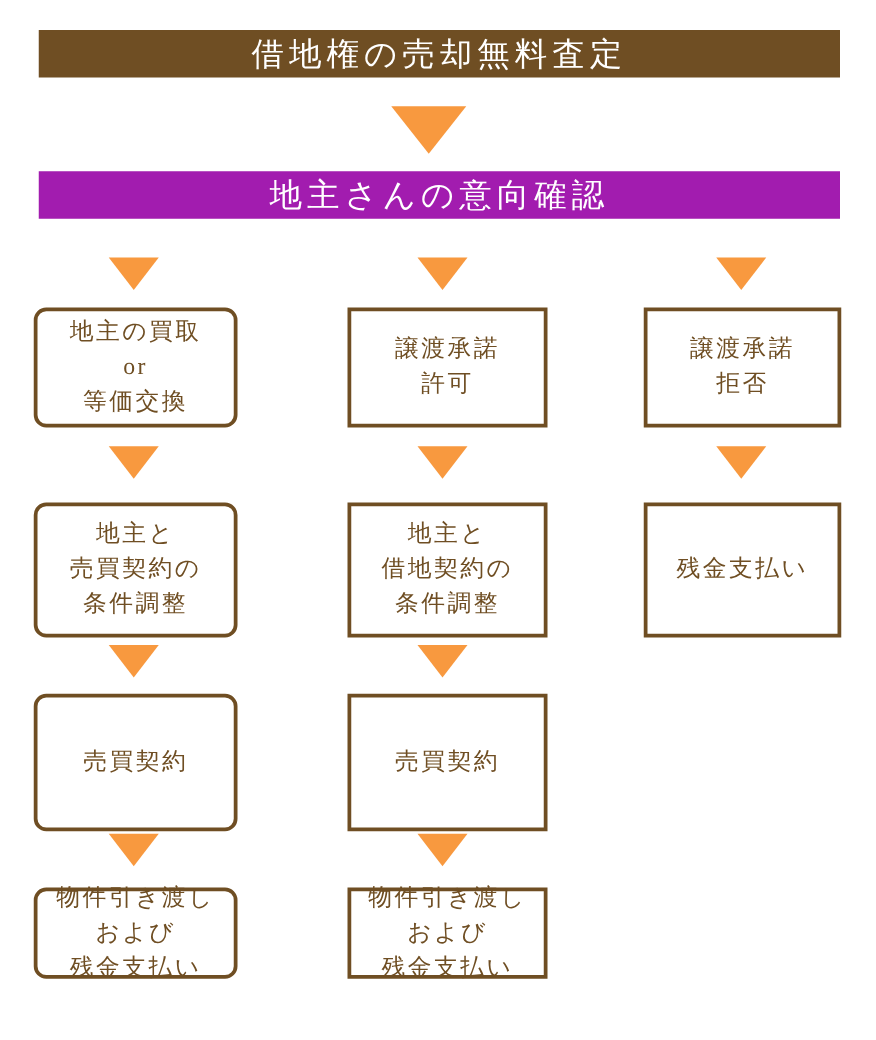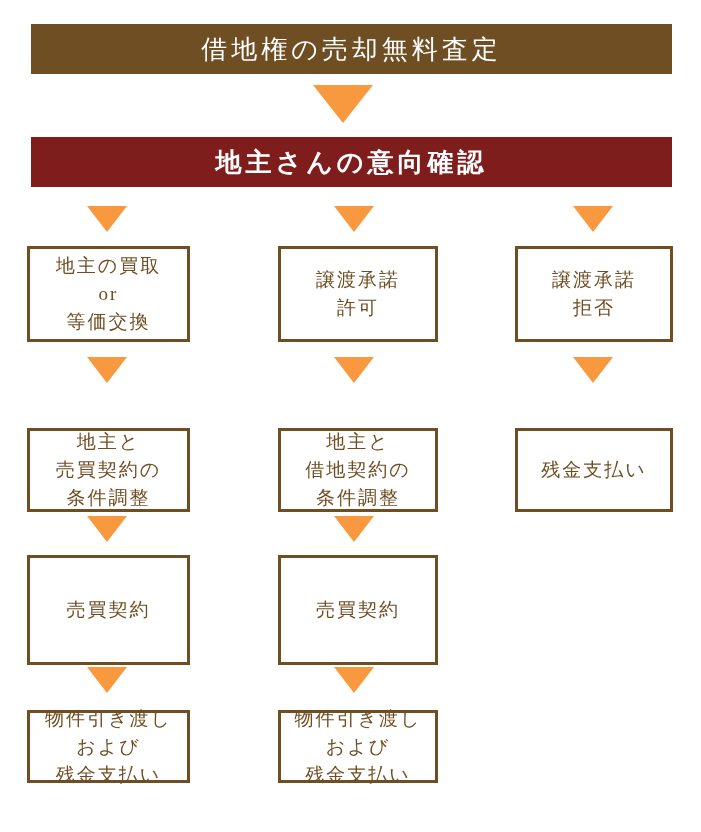--- a/index.html
+++ b/index.html
@@ -12,31 +12,31 @@
     position: relative;
     width: 701px;
     height: 832px;
     background: #ffffff;
     overflow: hidden;
   }
   .banner {
     position: absolute;
     left: 31px;
     width: 641px;
-    height: 50px;
+    height: 38px;
     display: flex;
     align-items: center;
     justify-content: center;
     color: #ffffff;
     font-size: 26px;
     letter-spacing: 4px;
     font-weight: 500;
   }
   .banner-top { top: 24px; background: #6F4E23; }
-  .banner-sub { top: 137px; background: #7f1d1d; font-weight: bold; }
+  .banner-sub { top: 137px; background: #a21caf; }
 
   .arrow-down {
     position: absolute;
     width: 0;
     height: 0;
     border-left: 30px solid transparent;
     border-right: 30px solid transparent;
     border-top: 38px solid #F8993F;
   }
   .arrow-big { left: 313px; top: 85px; }
@@ -65,25 +65,25 @@
     display: flex;
     align-items: center;
     justify-content: center;
     text-align: center;
     color: #6F4E23;
     font-size: 19px;
     line-height: 28px;
     letter-spacing: 2px;
   }
   .flow-box .box-label { white-space: pre-line; }
-  .col1 { left: 27px;  width: 163px; }
+  .col1 { left: 27px;  width: 163px; border-radius: 10px; }
   .col2 { left: 278px; width: 160px; }
   .col3 { left: 515px; width: 158px; }
   .r1 { top: 246px; height: 96px; }
-  .r2 { top: 402px; height: 84px; margin-top: 26px; }
+  .r2 { top: 402px; height: 108px; }
   .r3 { top: 555px; height: 110px; }
   .r4 { top: 710px; height: 73px; }
 </style>
 </head>
 <body>
 
 <div class="canvas">
 
   <div class="banner banner-top">
     <span>借地権の売却無料査定</span>

